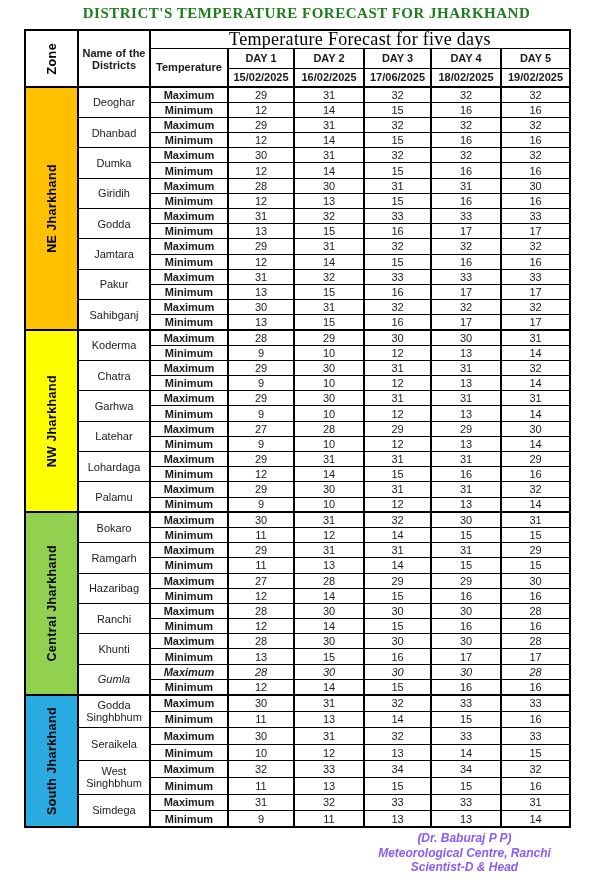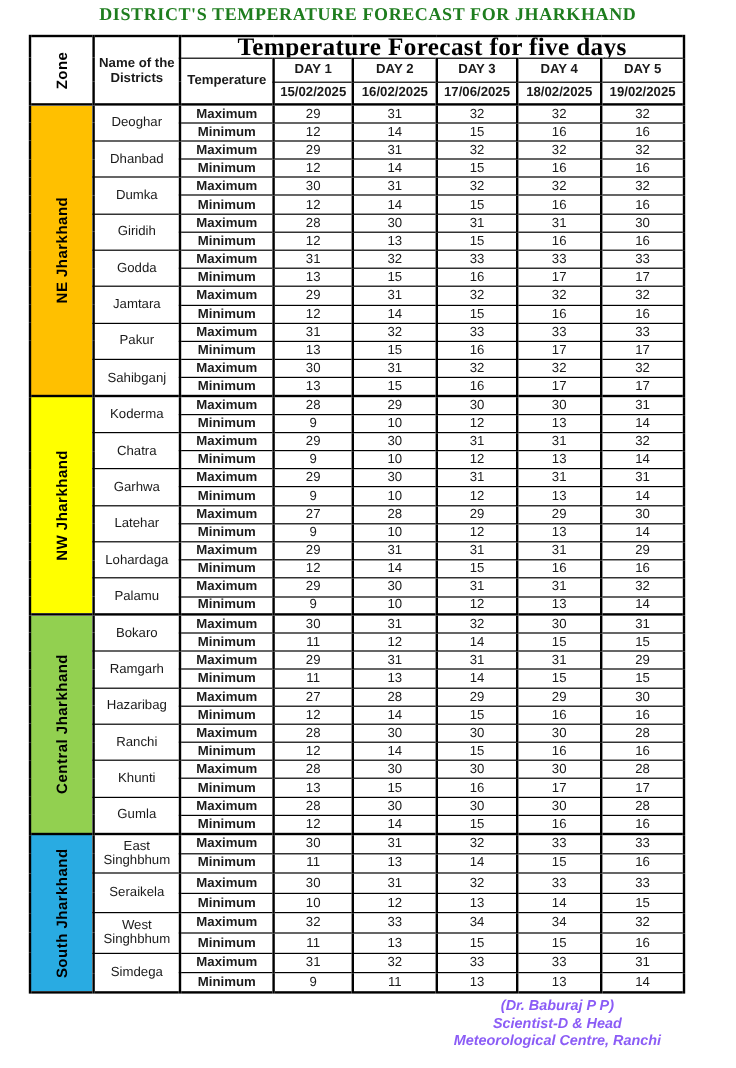--- a/index.html
+++ b/index.html
@@ -25,21 +25,21 @@
   }
   table.forecast td {
     border-top:1px solid #000; border-bottom:1px solid #000;
     border-left:2px solid #000; border-right:2px solid #000;
     text-align:center; vertical-align:middle;
     padding:0; font-size:11px; color:#1a1a1a;
     overflow:hidden; line-height:12px;
   }
   tr.hrow-1 td.forecast-header {
     font-family:"Liberation Serif", serif;
-    font-weight:bold; font-size:21px; letter-spacing:0.3px; color:#000;
+    font-weight:normal; font-size:18px; letter-spacing:0.3px; color:#000;
   }
   td.zone-header-cell, td.district-header-cell, td.temperature-header-cell {
     font-weight:bold; color:#000;
   }
   td.district-header-cell { font-size:11px; line-height:12.5px; }
   td.temperature-header-cell { font-size:12px; }
   td.day-label-cell { font-weight:bold; font-size:11.5px; color:#000; }
   td.day-date-cell { font-weight:bold; font-size:11px; color:#000; border-bottom:2.5px solid #000; }
   td.temperature-header-cell { border-bottom:2.5px solid #000; }
 
@@ -428,42 +428,42 @@
           <td class="temp-value-cell">28</td>
         </tr>
         <tr style="height: 15.2px;">
           <td class="row-label-cell">Minimum</td>
           <td class="temp-value-cell">13</td>
           <td class="temp-value-cell">15</td>
           <td class="temp-value-cell">16</td>
           <td class="temp-value-cell">17</td>
           <td class="temp-value-cell">17</td>
         </tr>
-        <tr style="height: 15.2px;">
+        <tr style="height: 15.2px; font-style: italic;">
           <td rowspan="2" class="district-cell">Gumla</td>
           <td class="row-label-cell">Maximum</td>
           <td class="temp-value-cell">28</td>
           <td class="temp-value-cell">30</td>
           <td class="temp-value-cell">30</td>
           <td class="temp-value-cell">30</td>
           <td class="temp-value-cell">28</td>
         </tr>
         <tr style="height: 15.2px;">
           <td class="row-label-cell">Minimum</td>
           <td class="temp-value-cell">12</td>
           <td class="temp-value-cell">14</td>
           <td class="temp-value-cell">15</td>
           <td class="temp-value-cell">16</td>
           <td class="temp-value-cell">16</td>
         </tr>
         <tr class="zone-top" style="height: 16.6px;">
           <td rowspan="8" class="zone-cell" style="background: rgb(41, 171, 226);">
             <div class="vtext">South Jharkhand</div>
           </td>
-          <td rowspan="2" class="district-cell">East Singhbhum</td>
+          <td rowspan="2" class="district-cell">Godda Singhbhum</td>
           <td class="row-label-cell">Maximum</td>
           <td class="temp-value-cell">30</td>
           <td class="temp-value-cell">31</td>
           <td class="temp-value-cell">32</td>
           <td class="temp-value-cell">33</td>
           <td class="temp-value-cell">33</td>
         </tr>
         <tr style="height: 16.6px;">
           <td class="row-label-cell">Minimum</td>
           <td class="temp-value-cell">11</td>
@@ -521,17 +521,17 @@
           <td class="temp-value-cell">11</td>
           <td class="temp-value-cell">13</td>
           <td class="temp-value-cell">13</td>
           <td class="temp-value-cell">14</td>
         </tr>
       </tbody>
   </table>
 
   <div class="footer">
     <div>(Dr. Baburaj P P)</div>
+    <div>Meteorological Centre, Ranchi</div>
     <div>Scientist-D &amp; Head</div>
-    <div>Meteorological Centre, Ranchi</div>
   </div>
 
 </div>
 
 </body></html>

